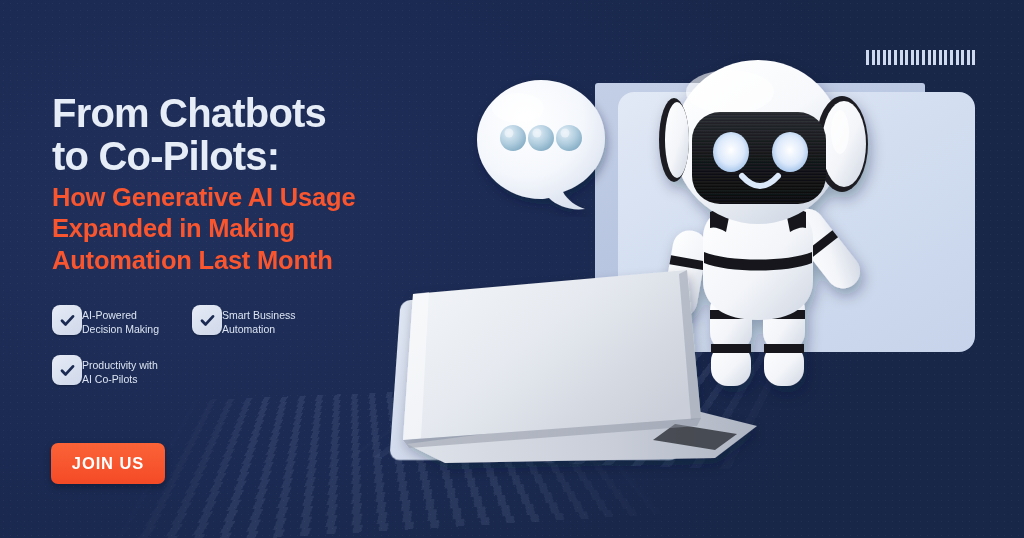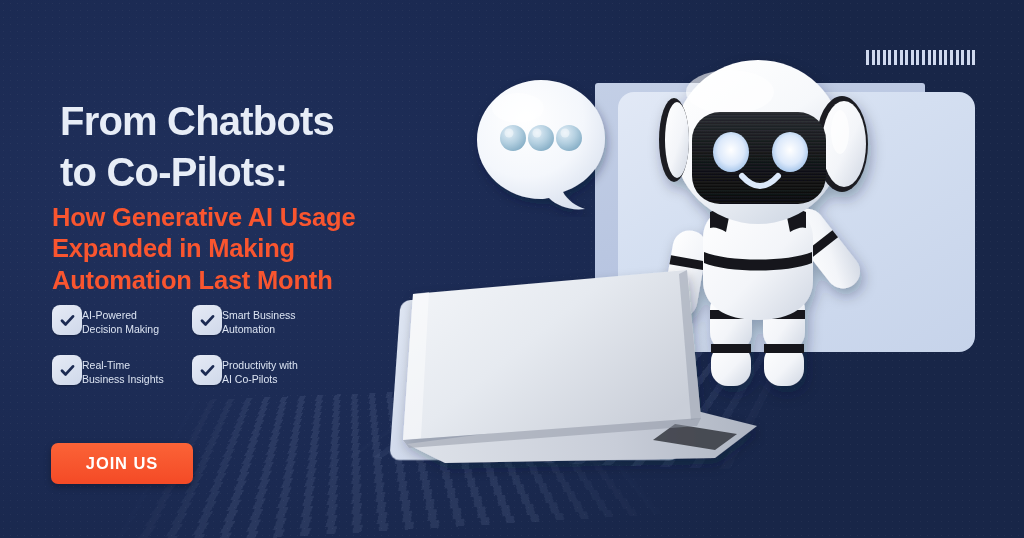--- a/index.html
+++ b/index.html
@@ -118,21 +118,21 @@
     left: 52px;
     top: 92px;
     width: 420px;
   }
   .headline .line-white {
     color: #e7edf7;
     font-size: 40px;
     font-weight: bold;
     line-height: 1.08;
     letter-spacing: -0.8px;
-    margin: 8px;
+    margin: 0;
   }
   .headline .line-orange {
     color: #f9552f;
     font-size: 25.5px;
     font-weight: bold;
     line-height: 1.22;
     letter-spacing: -0.2px;
     margin: 0;
   }
   .sub-wrap { margin-top: 4px; }
@@ -171,21 +171,21 @@
     line-height: 1.35;
     padding-top: 3px;
     white-space: pre-line;
   }
 
   
   .cta {
     position: absolute;
     left: 51px;
     top: 443px;
-    width: 142px;
+    width: 114px;
     height: 41px;
     border: none;
     border-radius: 7px;
     background: linear-gradient(180deg, #fb6337 0%, #f44a26 100%);
     color: #ffffff;
     font-family: "Liberation Sans", sans-serif;
     font-size: 16.5px;
     font-weight: bold;
     letter-spacing: 0.9px;
     cursor: pointer;
@@ -405,29 +405,20 @@
     <div class="feature">
       <span class="checkbox">
         <svg width="17" height="17" viewBox="0 0 17 17">
           <path d="M3 8.8 L6.6 12.4 L14 4.4" stroke="#1b2a52" stroke-width="2.8" fill="none" stroke-linecap="round" stroke-linejoin="round"></path>
         </svg>
       </span>
       <span class="feature-label">Smart Business
 Automation</span>
     </div>
 
-    <div class="feature">
-      <span class="checkbox">
-        <svg width="17" height="17" viewBox="0 0 17 17">
-          <path d="M3 8.8 L6.6 12.4 L14 4.4" stroke="#1b2a52" stroke-width="2.8" fill="none" stroke-linecap="round" stroke-linejoin="round"></path>
-        </svg>
-      </span>
-      <span class="feature-label">Real-Time
-Business Insights</span>
-    </div>
 
     <div class="feature">
       <span class="checkbox">
         <svg width="17" height="17" viewBox="0 0 17 17">
           <path d="M3 8.8 L6.6 12.4 L14 4.4" stroke="#1b2a52" stroke-width="2.8" fill="none" stroke-linecap="round" stroke-linejoin="round"></path>
         </svg>
       </span>
       <span class="feature-label">Productivity with
 AI Co-Pilots</span>
     </div>

